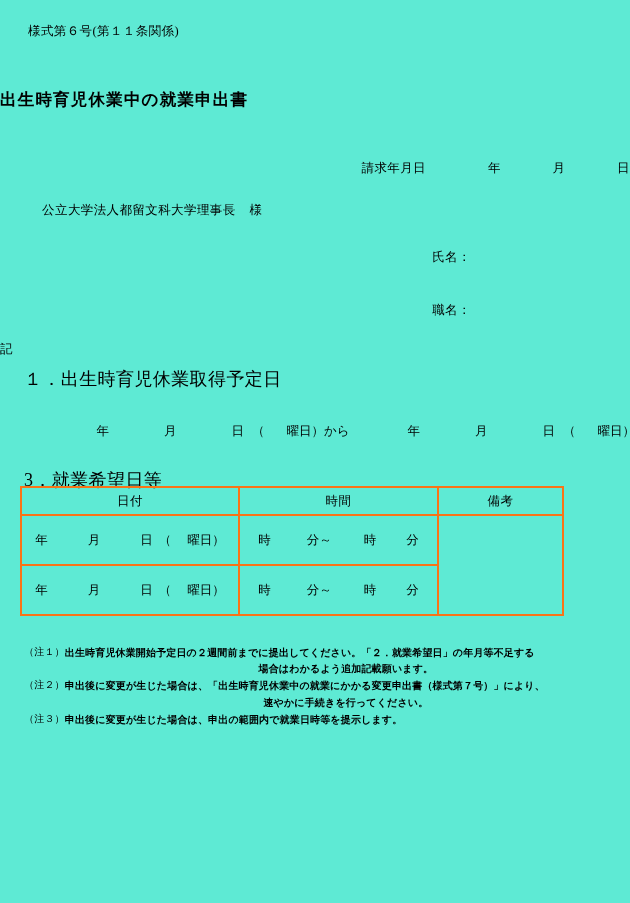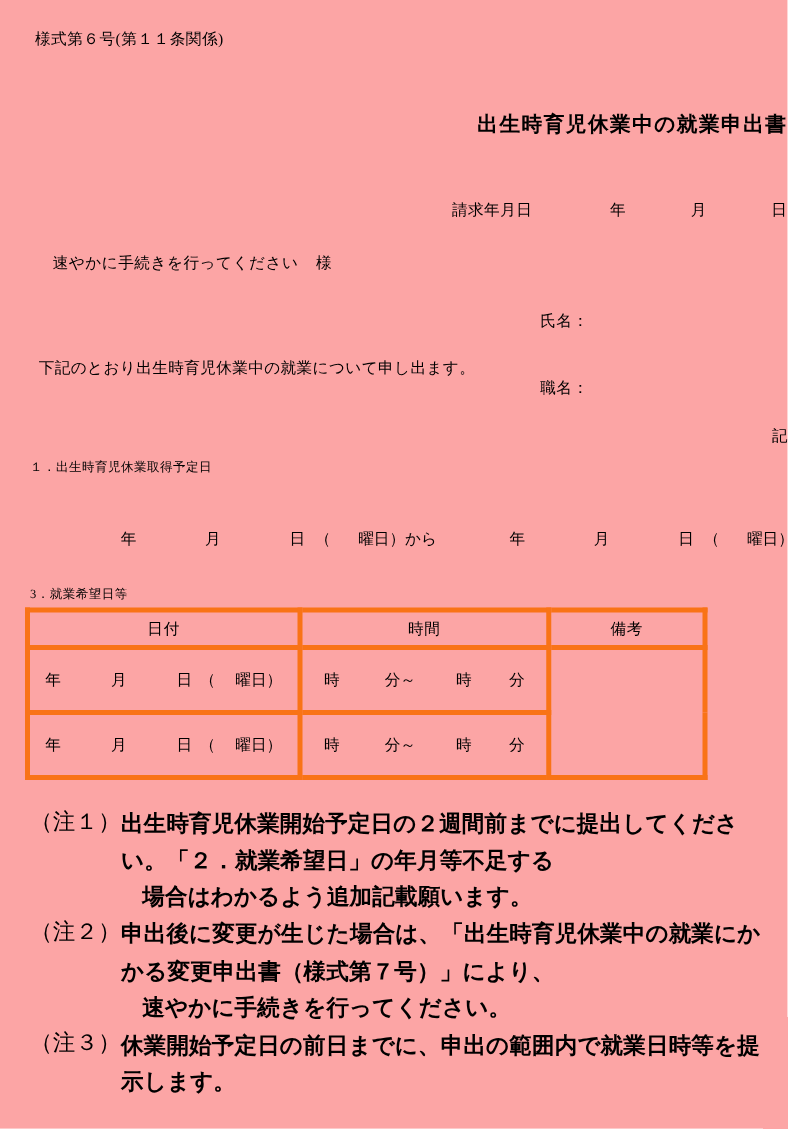--- a/index.html
+++ b/index.html
@@ -8,27 +8,27 @@
     background: #ffffff;
   }
   body {
     font-family: "Liberation Serif", "DejaVu Serif", serif;
     color: #000000;
   }
   #page {
     position: relative;
     width: 630px;
     height: 903px;
-    background: #fca5a5;
+    background: #5eead4;
     overflow: hidden;
   }
 
   
   .abs { position: absolute; white-space: pre; }
-  .ctr { position: absolute; text-align: right; white-space: pre; }
+  .ctr { position: absolute; text-align: left; white-space: pre; }
 
   
   .form-code {
     left: 28px;
     top: 23px;
     font-size: 12.5px;
     letter-spacing: 0.4px;
   }
 
   
@@ -89,21 +89,21 @@
   
   .ki-marker {
     left: 0;
     top: 341px;
     width: 630px;
     font-size: 12.5px;
   }
 
   
   .sec-heading {
-    font-size: 10px;
+    font-size: 18px;
     letter-spacing: 0.4px;
   }
   .sec1-heading { left: 24px; top: 367px; }
   .sec2-heading { left: 24px; top: 468px; }
 
   
   .date-range {
     left: 84px;
     top: 408px;
     font-size: 12.5px;
@@ -122,21 +122,21 @@
     width: 542px;
     border-collapse: collapse;
     table-layout: fixed;
     font-size: 12.5px;
   }
   .work-table col.c-date { width: 218px; }
   .work-table col.c-time { width: 199px; }
   .work-table col.c-note { width: 125px; }
   .work-table th,
   .work-table td {
-    border: 4px solid #f97316;
+    border: 2px solid #f97316;
     padding: 0;
     font-weight: normal;
     vertical-align: middle;
   }
   .work-table thead th {
     height: 26px;
     text-align: center;
     letter-spacing: 0.6px;
   }
   .work-table tbody td.date-cell,
@@ -152,70 +152,70 @@
   .time-cell .t1 { display: inline-block; width: 36px; }
   .time-cell .t2 { display: inline-block; width: 32px; }
   .time-cell .t3 { display: inline-block; width: 30px; }
 
   
   .notes {
     position: absolute;
     left: 24px;
     top: 645px;
     width: 586px;
-    font-size: 18px;
+    font-size: 10px;
   }
   .note-item {
     display: flex;
     align-items: flex-start;
     margin-bottom: 1px;
   }
   .note-label {
     flex: 0 0 auto;
     white-space: pre;
     letter-spacing: 0.2px;
   }
   .note-body {
     flex: 1 1 auto;
     line-height: 1.62;
     letter-spacing: 0.15px;
     font-weight: bold;
   }
   .note-body .cont-line {
     display: block;
     padding-left: 17px;
+    text-align: center;
   }
 </style>
 </head>
 <body>
 
 <div id="page">
 
   <div class="abs form-code">様式第６号(第１１条関係)</div>
 
   <div class="ctr doc-title">出生時育児休業中の就業申出書</div>
 
   <div class="abs req-date-row">
     <span class="lbl">請求年月日</span><span class="gap-a"></span><span>年</span><span class="gap-b"></span><span>月</span><span class="gap-c"></span><span>日</span>
   </div>
 
   <div class="abs addressee">
-    <span>速やかに手続きを行ってください</span><span class="sama">様</span>
+    <span>公立大学法人都留文科大学理事長</span><span class="sama">様</span>
   </div>
 
   <div class="abs requester-block">
     <div class="rq-line">
       <span class="rq-key blank"></span><span>氏名</span><span>：</span><span></span>
     </div>
     <div class="rq-line">
       <span class="rq-key blank"></span><span>職名</span><span>：</span><span></span>
     </div>
   </div>
 
-  <div class="abs statement">下記のとおり出生時育児休業中の就業について申し出ます。</div>
 
   <div class="ctr ki-marker">記</div>
 
   <div class="abs sec-heading sec1-heading">１．出生時育児休業取得予定日</div>
 
   <div class="abs date-range">
     <span>年</span><span class="u1"></span><span>月</span><span class="u2"></span><span>日</span><span class="u3"></span><span>（</span><span class="u4"></span><span>曜日）</span><span>から</span><span class="mid-gap"></span><span>年</span><span class="u1"></span><span>月</span><span class="u2"></span><span>日</span><span class="u3"></span><span>（</span><span class="u4"></span><span>曜日）</span>
   </div>
 
   <div class="abs sec-heading sec2-heading">3．就業希望日等</div>
@@ -268,19 +268,19 @@
       <span class="note-label">（注２）</span>
       <span class="note-body">
         <span>申出後に変更が生じた場合は、「出生時育児休業中の就業にかかる変更申出書（様式第７号）」により、</span>
         <span class="cont-line">速やかに手続きを行ってください。</span>
       </span>
     </div>
 
     <div class="note-item">
       <span class="note-label">（注３）</span>
       <span class="note-body">
-        <span>休業開始予定日の前日までに、申出の範囲内で就業日時等を提示します。</span>
+        <span>申出後に変更が生じた場合は、申出の範囲内で就業日時等を提示します。</span>
       </span>
     </div>
 
   </div>
 
 </div>
 
 </body></html>

